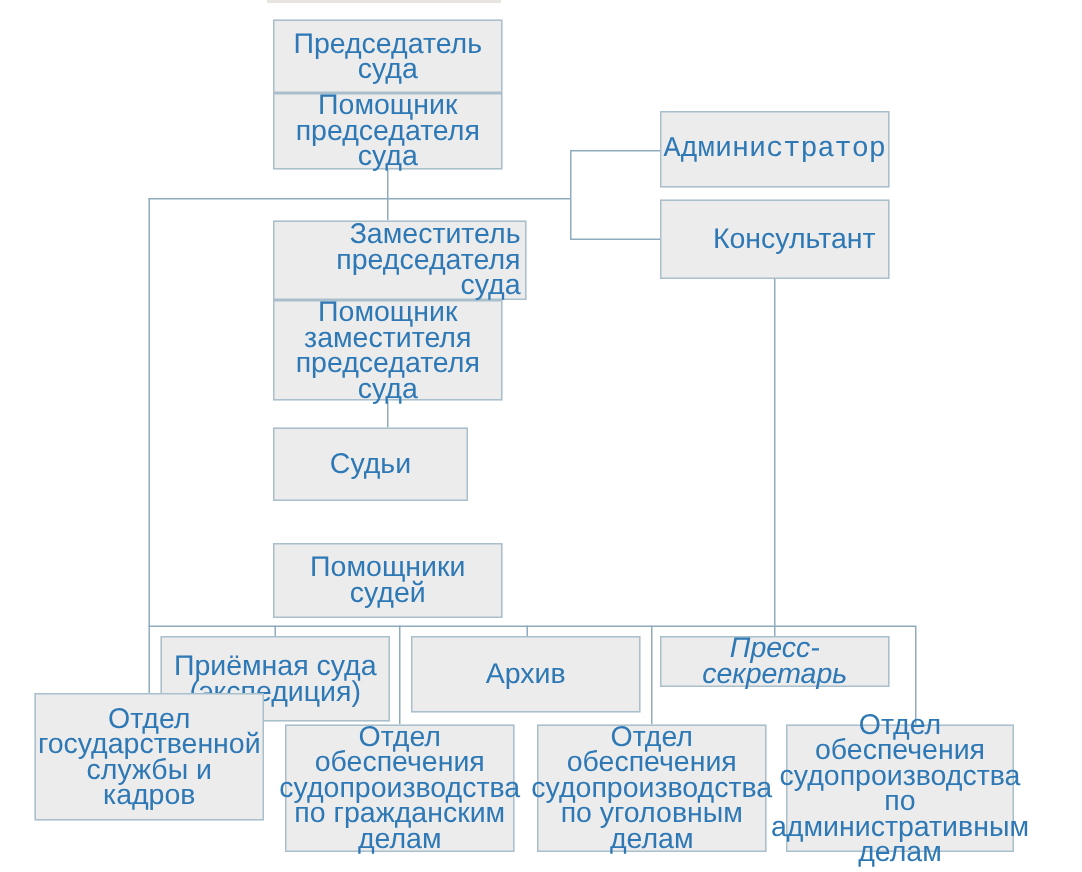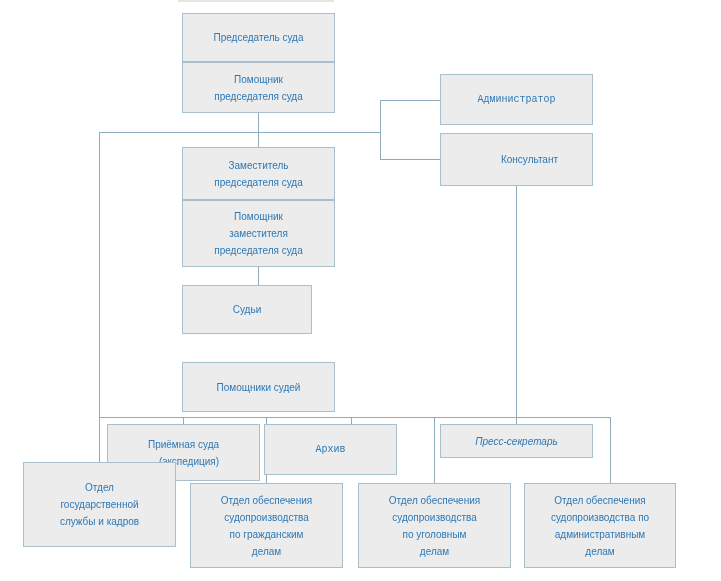--- a/index.html
+++ b/index.html
@@ -20,21 +20,21 @@
     box-sizing: border-box;
     background: #ececec;
     border: 1.5px solid #a9bfcc;
     display: flex;
     align-items: center;
     justify-content: center;
     text-align: center;
   }
   .org-node .label {
     color: #2d78b5;
-    font-size: 10px;
+    font-size: 19px;
     line-height: 17px;
     white-space: pre-line;
     padding: 0 3px;
   }
   .connector {
     position: absolute;
     background: #8fabbe;
   }
   .connector.h { height: 1px; }
   .connector.v { width: 1px; }
@@ -70,40 +70,40 @@
       <div class="org-node" style="left: 182px; top: 62px; width: 153px; height: 51px;">
         <span class="label">Помощник
 председателя суда</span>
       </div>
       <div class="org-node" style="left: 440px; top: 74px; width: 153px; height: 51px; font-family: Liberation Mono, monospace;">
         <span class="label">Администратор</span>
       </div>
       <div class="org-node" style="left: 440px; top: 133px; width: 153px; height: 53px; padding-left: 26px;">
         <span class="label">Консультант</span>
       </div>
-      <div class="org-node" style="left: 182px; top: 147px; width: 153px; height: 53px;">
+      <div class="org-node" style="left: 182px; top: 147px; width: 169px; height: 53px; text-align: right;">
         <span class="label">Заместитель
 председателя суда</span>
       </div>
       <div class="org-node" style="left: 182px; top: 200px; width: 153px; height: 67px;">
         <span class="label">Помощник
 заместителя
 председателя суда</span>
       </div>
       <div class="org-node" style="left: 182px; top: 285px; width: 130px; height: 49px;">
         <span class="label">Судьи</span>
       </div>
       <div class="org-node" style="left: 182px; top: 334px; width: 153px; height: 50px; margin-top: 28px;">
         <span class="label">Помощники судей</span>
       </div>
-      <div class="org-node" style="left: 107px; top: 424px; width: 153px; height: 57px; text-align: right;">
+      <div class="org-node" style="left: 107px; top: 424px; width: 153px; height: 57px;">
         <span class="label">Приёмная суда
 (экспедиция)</span>
       </div>
-      <div class="org-node" style="left: 264px; top: 424px; width: 133px; height: 51px; font-family: Liberation Mono, monospace;">
+      <div class="org-node" style="left: 274px; top: 424px; width: 153px; height: 51px;">
         <span class="label">Архив</span>
       </div>
       <div class="org-node" style="left: 440px; top: 424px; width: 153px; height: 34px; font-style: italic;">
         <span class="label">Пресс-секретарь</span>
       </div>
       <div class="org-node" style="left: 23px; top: 462px; width: 153px; height: 85px;">
         <span class="label">Отдел
 государственной
 службы и кадров</span>
       </div>

